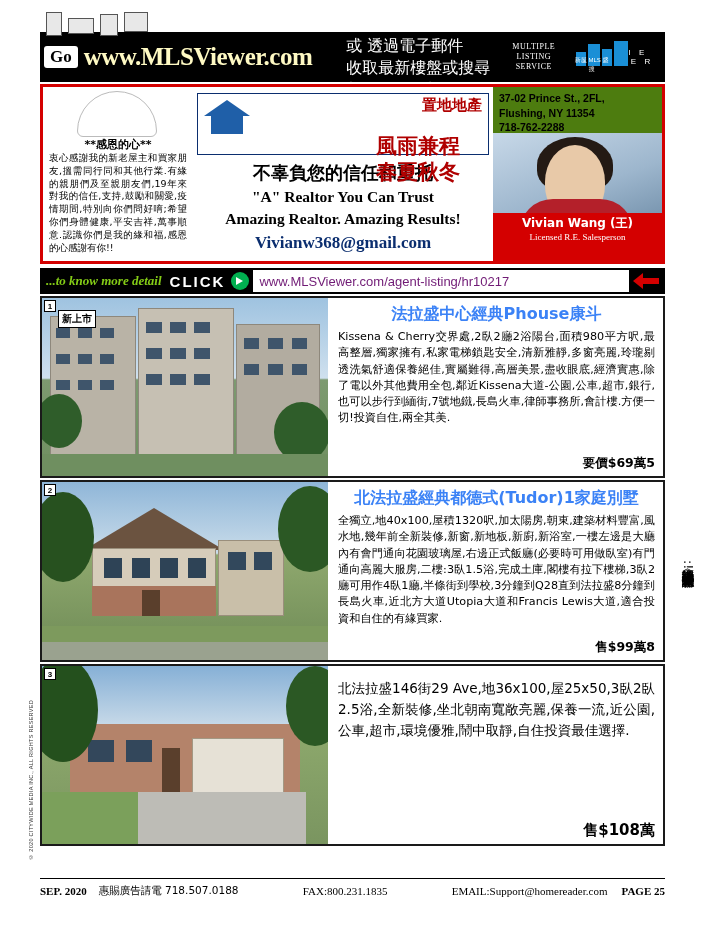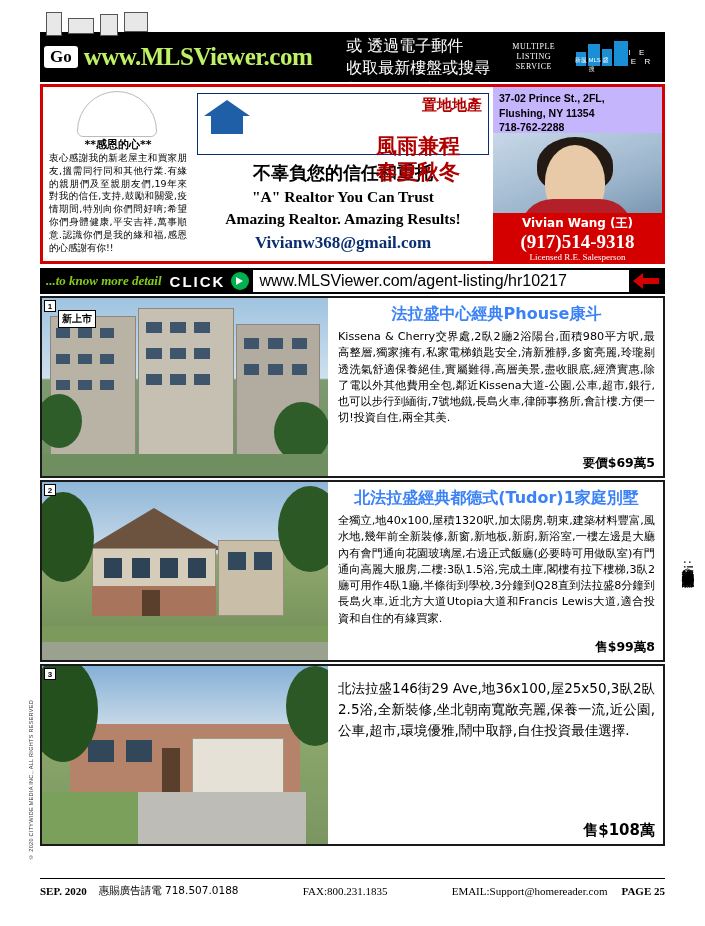--- a/index.html
+++ b/index.html
@@ -28,21 +28,21 @@
   .topbar-left {
     display:flex; align-items:center; height:100%;
     padding-left:4px;
   }
   .go-badge {
     background:#fff; color:#000; font-weight:bold; font-size:17px;
     padding:1px 6px; border-radius:3px; margin-right:6px;
     font-family:"Liberation Serif", serif;
   }
   .site-url {
-    color:#bef264; font-weight:bold; font-size:25px; letter-spacing:-0.5px;
+    color:#fef9c3; font-weight:bold; font-size:25px; letter-spacing:-0.5px;
     font-family:"Liberation Serif", serif;
   }
   .topbar-icons {
     position:absolute; left:6px; top:-24px; width:120px; height:28px;
   }
   .mini-icon {
     position:absolute; background:#e8e8e8; border:1px solid #555;
   }
   .topbar-chinese {
     color:#fff; font-size:16px; line-height:1.35;
@@ -125,21 +125,21 @@
   .email-line {
     font-size:17px; font-weight:bold; color:#0b2e6f; margin-top:5px;
     font-family:"Liberation Serif", serif;
   }
   .ad-right {
     position:absolute; left:450px; top:0; right:0; height:100%;
     background:#d8e4ef;
   }
   .addr-box {
     position:absolute; left:0; top:0; width:100%; padding:4px 6px;
-    font-size:10.5px; font-weight:bold; line-height:1.4; background:#c4b5fd;
+    font-size:10.5px; font-weight:bold; line-height:1.4; background:#4d7c0f;
     font-family:"Liberation Sans", sans-serif;
   }
   .agent-photo {
     position:absolute; left:0; top:46px; width:100%; height:100px;
     background: linear-gradient(160deg,#c7d8e8 0%, #9db6cd 55%, #6d8ba6 100%);
   }
   .agent-face {
     position:absolute; left:52px; top:12px; width:60px; height:74px;
     background:#e8c9a8; border-radius:50% 50% 45% 45%;
   }
@@ -174,22 +174,22 @@
   }
   .cb-arrow-circle {
     width:18px; height:18px; border-radius:50%; background:#00b050;
     margin-left:6px; position:relative;
   }
   .cb-arrow-circle:after{
     content:""; position:absolute; left:5px; top:5px;
     border-left:7px solid #fff; border-top:4px solid transparent; border-bottom:4px solid transparent;
   }
   .cb-url {
-    flex:1; background:#fff; color:#000000; height:22px; margin:0 4px;
-    display:flex; align-items:center; padding-left:6px; font-size:16px;
+    flex:1; background:#fff; color:#701a75; height:22px; margin:0 4px;
+    display:flex; align-items:center; padding-left:6px; font-size:13px;
     font-family:"Liberation Sans", sans-serif;
   }
   .cb-back {
     width:26px; height:18px; margin-right:6px; position:relative;
   }
   .cb-back:before{
     content:""; position:absolute; right:0; top:6px; width:16px; height:6px; background:#d40000;
   }
   .cb-back:after{
     content:""; position:absolute; left:0; top:1px;
@@ -353,21 +353,20 @@
         <div>Flushing, NY 11354</div>
         <div>718-762-2288</div>
       </div>
       <div class="agent-photo">
         <div class="agent-hair"></div>
         <div class="agent-face"></div>
         <div class="agent-body"></div>
       </div>
       <div class="red-banner">
         <div class="rb-name">Vivian Wang (王)</div>
-        <div class="rb-phone">(917)514-9318</div>
         <div class="rb-lic">Licensed R.E. Salesperson</div>
       </div>
       <div style="position:absolute;left:-150px;top:46px;width:150px;color:#b00000;font-size:21px;font-weight:bold;line-height:1.25;font-family:'DejaVu Sans',sans-serif;text-align:center;">
         <div>風雨兼程</div>
         <div>春夏秋冬</div>
       </div>
     </div>
   </div>
 
   <div class="clickbar">

